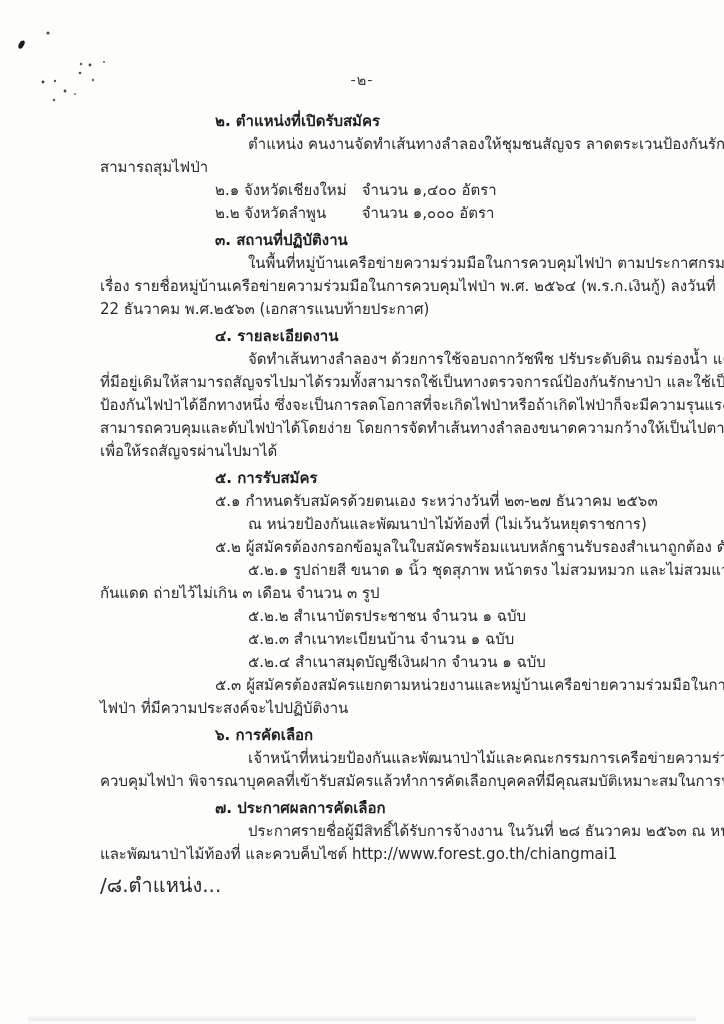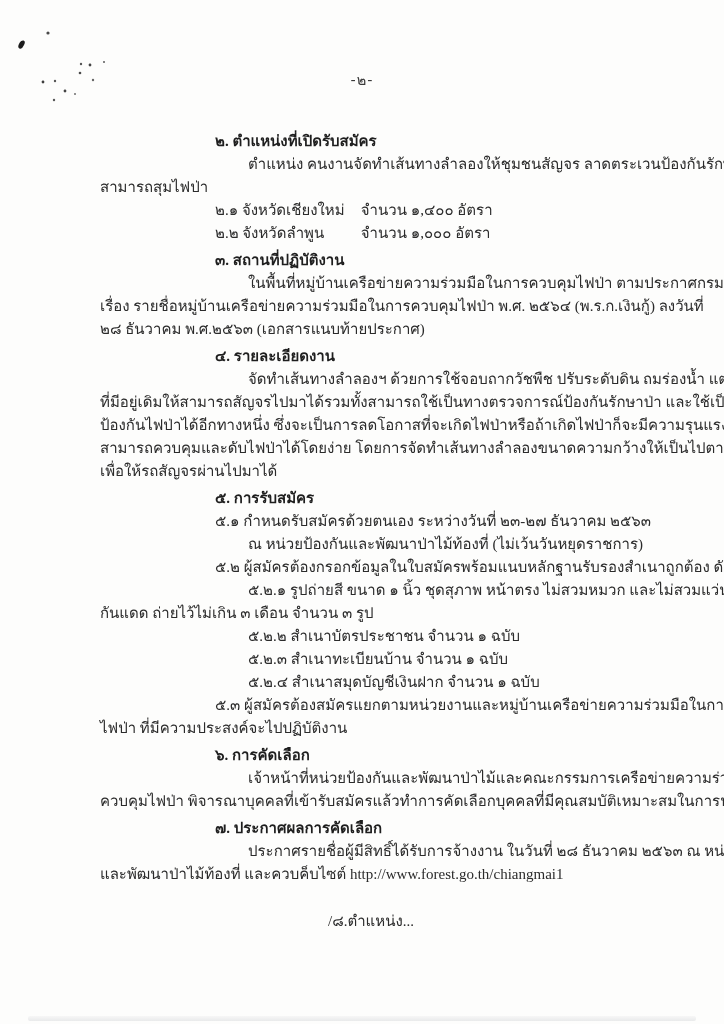--- a/index.html
+++ b/index.html
@@ -10,34 +10,34 @@
     overflow:hidden;
     font-family:"DejaVu Sans", sans-serif;
     color:#2b2b2b;
   }
   .page-number {
     position:absolute; top:68px; left:0; width:100%;
     text-align:center; font-size:14.5px; color:#3a3a3a;
     letter-spacing:1px;
   }
   .content {
-    position:absolute; left:100px; top:126px; width:566px;
-    font-size:15px; line-height:23px;font-family:Liberation Serif, serif;
+    position:absolute; left:100px; top:106px; width:566px;
+    font-size:15px; line-height:23px;
   }
   .ln { white-space:nowrap; }
   .h  { font-weight:bold; color:#1e1e1e; margin-left:115px; margin-top:4px; }
   .ind1 { margin-left:115px; }   
   .ind2 { margin-left:148px; }   
   .flush { margin-left:0; }
   .row .lbl { display:inline-block; width:142px; }
   .footer-note {
-    margin-top:24px;
-    text-align:center;
+    margin-top:8px;
+    text-align:left;
     padding-right:24px;
-    font-size:15px;
+    font-size:20px;
   }
   
   .specks {
     position:absolute; left:0; top:0;
     width:2px; height:2px; border-radius:50%;
     background:transparent;
     box-shadow:
       47px 32px 0 0.6px #4a4a4a,
       80px 63px 0 0.2px #555,
       89px 64px 0 0.4px #444,
@@ -86,21 +86,21 @@
       <div class="ln ind1 row">
         <span class="lbl">๒.๒ จังหวัดลำพูน</span>
         <span class="val">จำนวน ๑,๐๐๐ อัตรา</span>
       </div>
     </div>
 
     <div>
       <div class="ln h">๓. สถานที่ปฏิบัติงาน</div>
       <div class="ln ind2">ในพื้นที่หมู่บ้านเครือข่ายความร่วมมือในการควบคุมไฟป่า ตามประกาศกรมป่าไม้</div>
       <div class="ln flush">เรื่อง รายชื่อหมู่บ้านเครือข่ายความร่วมมือในการควบคุมไฟป่า พ.ศ. ๒๕๖๔ (พ.ร.ก.เงินกู้) ลงวันที่</div>
-      <div class="ln flush">๒๘ ธันวาคม พ.ศ.๒๕๖๓ (เอกสารแนบท้ายประกาศ)</div>
+      <div class="ln flush">22 ธันวาคม พ.ศ.๒๕๖๓ (เอกสารแนบท้ายประกาศ)</div>
     </div>
 
     <div>
       <div class="ln h">๔. รายละเอียดงาน</div>
       <div class="ln ind2">จัดทำเส้นทางลำลองฯ ด้วยการใช้จอบถากวัชพืช ปรับระดับดิน ถมร่องน้ำ แต่งผิวถนน</div>
       <div class="ln flush">ที่มีอยู่เดิมให้สามารถสัญจรไปมาได้รวมทั้งสามารถใช้เป็นทางตรวจการณ์ป้องกันรักษาป่า และใช้เป็นแนวกันไฟ</div>
       <div class="ln flush">ป้องกันไฟป่าได้อีกทางหนึ่ง ซึ่งจะเป็นการลดโอกาสที่จะเกิดไฟป่าหรือถ้าเกิดไฟป่าก็จะมีความรุนแรงน้อยลง</div>
       <div class="ln flush">สามารถควบคุมและดับไฟป่าได้โดยง่าย โดยการจัดทำเส้นทางลำลองขนาดความกว้างให้เป็นไปตามสภาพพื้นที่</div>
       <div class="ln flush">เพื่อให้รถสัญจรผ่านไปมาได้</div>
     </div>

